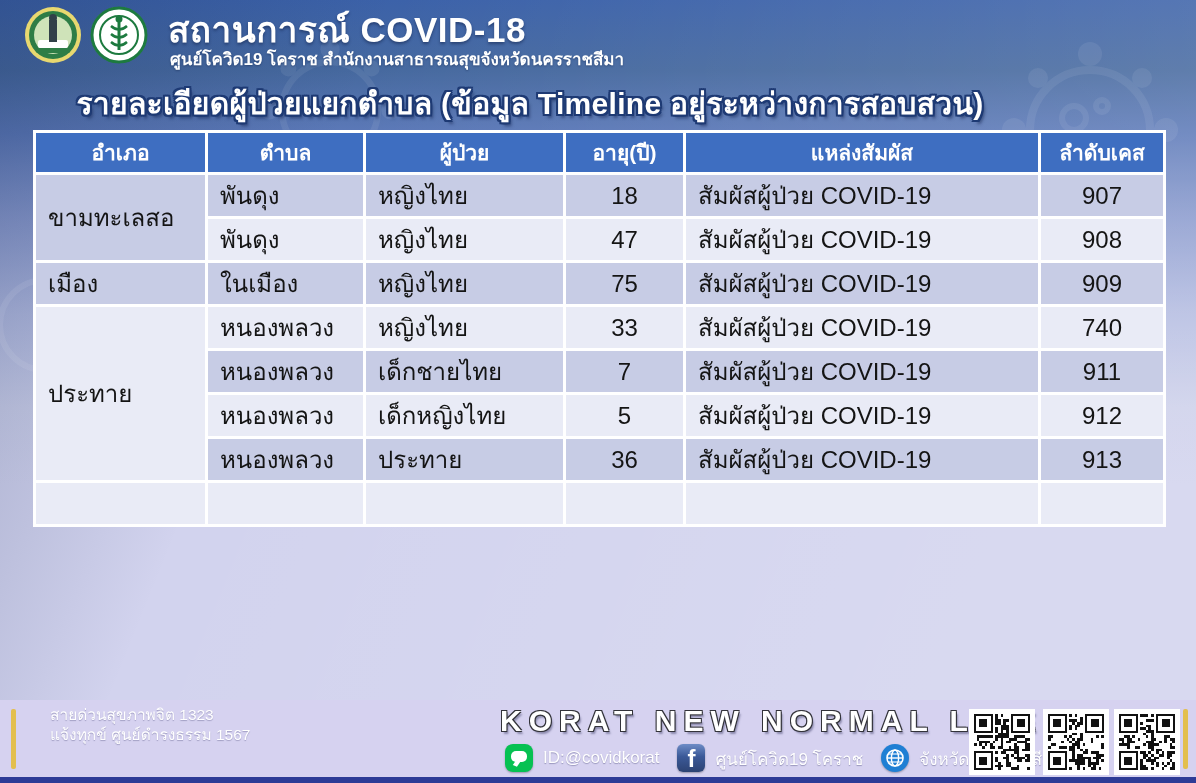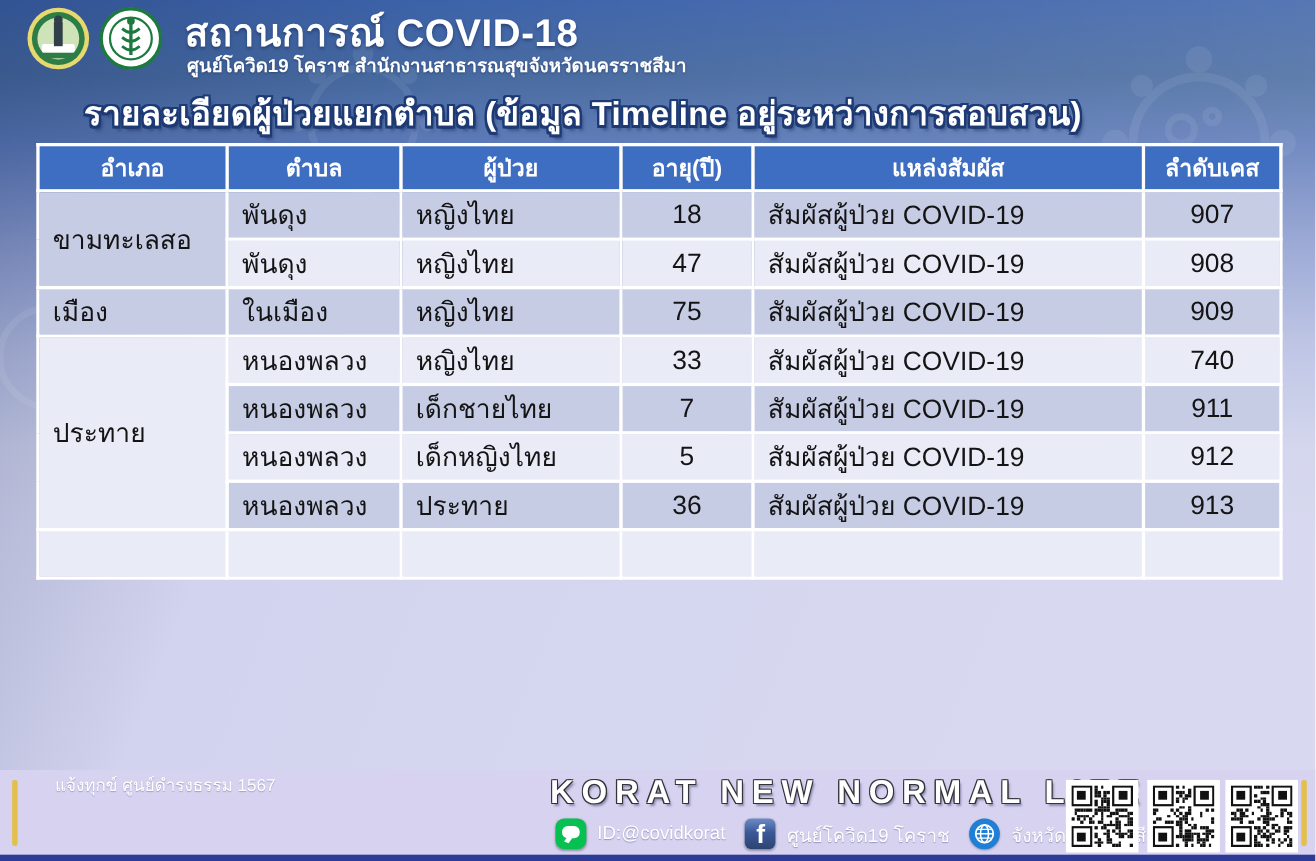--- a/index.html
+++ b/index.html
@@ -271,20 +271,21 @@
         <td class="c-light"></td>
       </tr>
     </tbody>
   </table>
 
   <div class="footer-band"></div>
   <div class="accent-bar left"></div>
   <div class="accent-bar right"></div>
 
   <div class="contact-block">
+    <div>สายด่วนสุขภาพจิต 1323</div>
     <div>แจ้งทุกข์ ศูนย์ดำรงธรรม 1567</div>
   </div>
 
   <div class="slogan">KORAT NEW NORMAL LIFE</div>
 
   <div class="social-row">
     <span class="icon-line"></span>
     <span class="social-label">ID:@covidkorat</span>
     <span class="icon-fb">f</span>
     <span class="social-label">ศูนย์โควิด19 โคราช</span>

